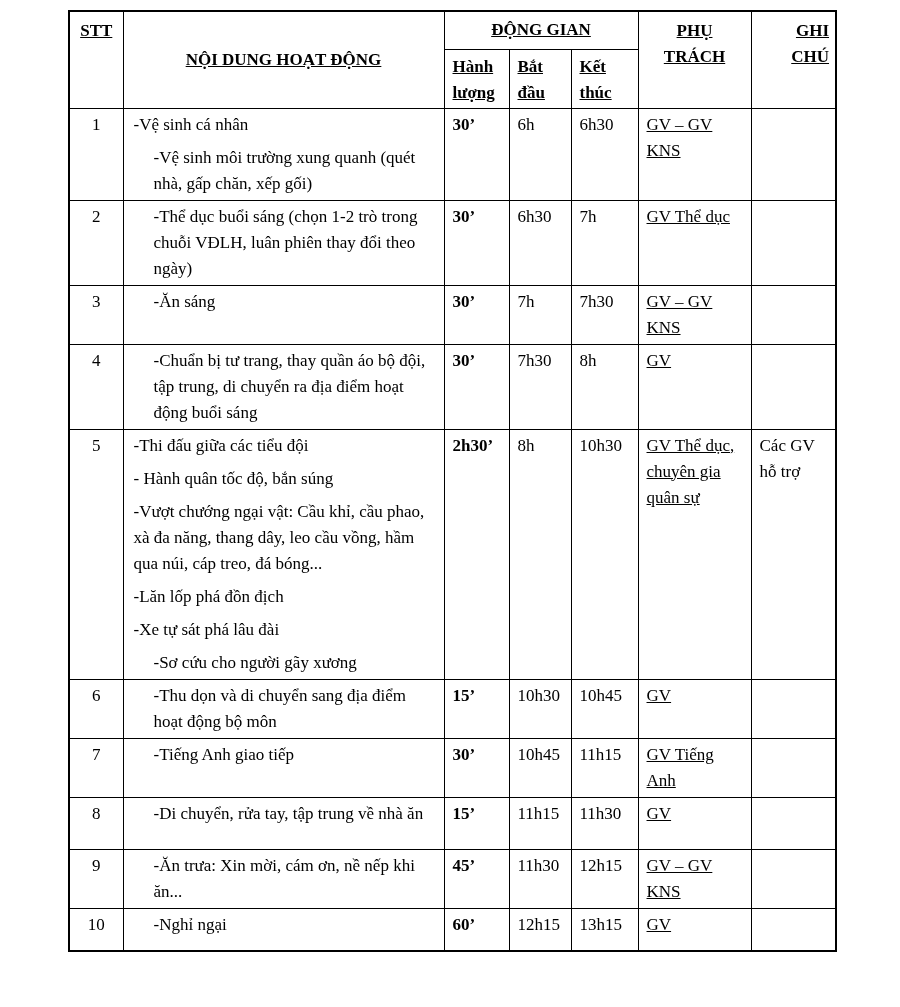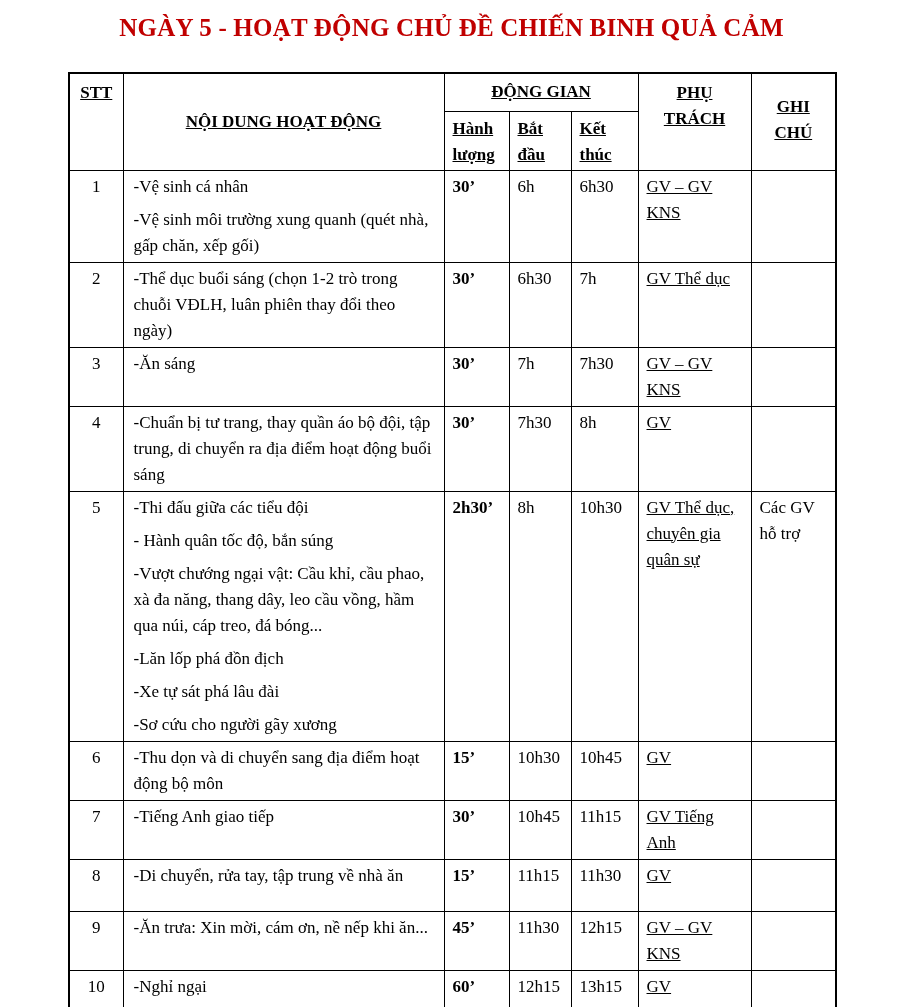--- a/index.html
+++ b/index.html
@@ -45,50 +45,49 @@
     padding: 2px 6px;
     text-decoration: underline;
   }
   thead tr.hdr-top { height: 38px; }
   thead tr.hdr-sub { height: 57px; }
   .th-stt      { vertical-align: top; text-align: center; padding-top: 6px; }
   .th-content  { vertical-align: middle; text-align: center; }
   .th-time     { vertical-align: middle; text-align: center; }
   .th-sub      { vertical-align: top; text-align: left; padding: 4px 4px 2px 8px; }
   .th-incharge { vertical-align: top; text-align: center; padding-top: 6px; }
-  .th-notes    { vertical-align: top; text-align: center; padding-top: 20px; }
+  .th-notes    { vertical-align: top; text-align: right; padding-top: 6px; }
   td {
     vertical-align: top;
     padding: 3px 8px;
   }
   td.stt      { text-align: center; padding-left: 2px; padding-right: 2px; }
   td.content  { padding-left: 10px; }
   td.content p { margin: 0 0 7px 0; }
-  td.content p:last-child { margin-bottom: 0; }
+  td.content p:last-child { margin-bottom: 0; margin-left: 20px; }
   td.duration { font-weight: bold; }
   td.incharge { padding-right: 14px; text-decoration: underline; }
   
   tbody tr:nth-child(1)  { height: 88px; }
   tbody tr:nth-child(2)  { height: 80px; }
   tbody tr:nth-child(3)  { height: 56px; }
   tbody tr:nth-child(4)  { height: 76px; }
   tbody tr:nth-child(5)  { height: 248px; }
   tbody tr:nth-child(6)  { height: 58px; }
   tbody tr:nth-child(7)  { height: 56px; }
   tbody tr:nth-child(8)  { height: 52px; }
   tbody tr:nth-child(9)  { height: 56px; }
   tbody tr:nth-child(10) { height: 43px; }
 </style>
 </head>
 <body>
 
 <div class="page">
   <div class="content">
 
-    <h1 class="doc-title" style="color: rgb(192, 0, 0);">NGÀY 5 - HOẠT ĐỘNG CHỦ ĐỀ CHIẾN BINH QUẢ CẢM</h1>
 
     <table class="schedule">
       <colgroup>
         <col style="width:54px">
         <col style="width:321px">
         <col style="width:65px">
         <col style="width:62px">
         <col style="width:67px">
         <col style="width:113px">
         <col style="width:85px">

